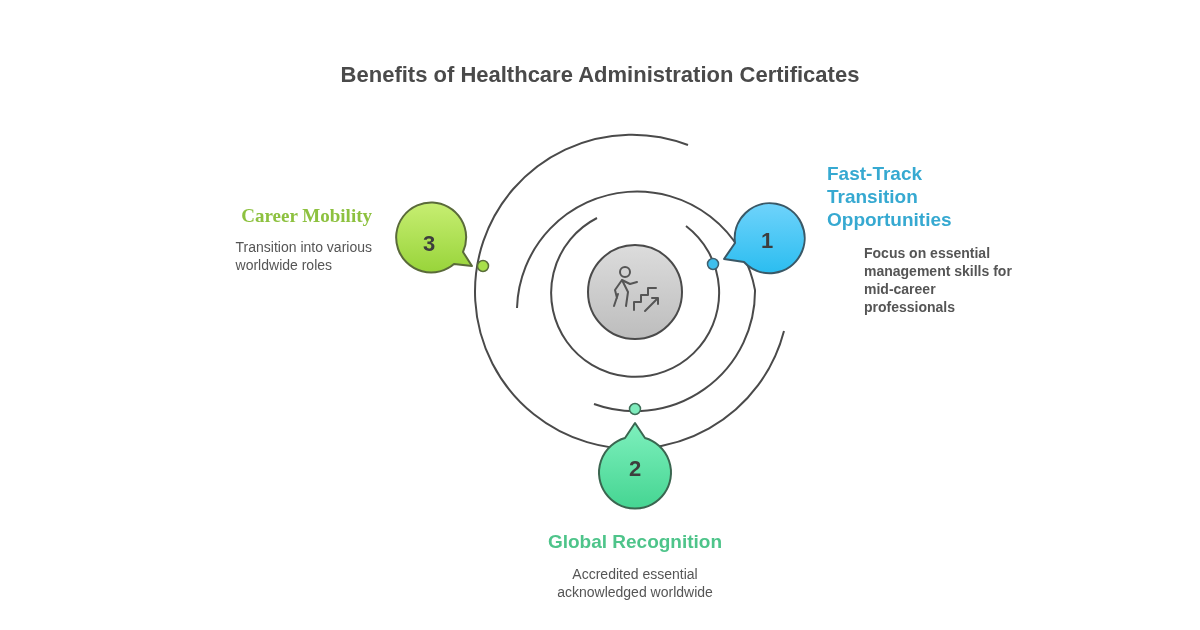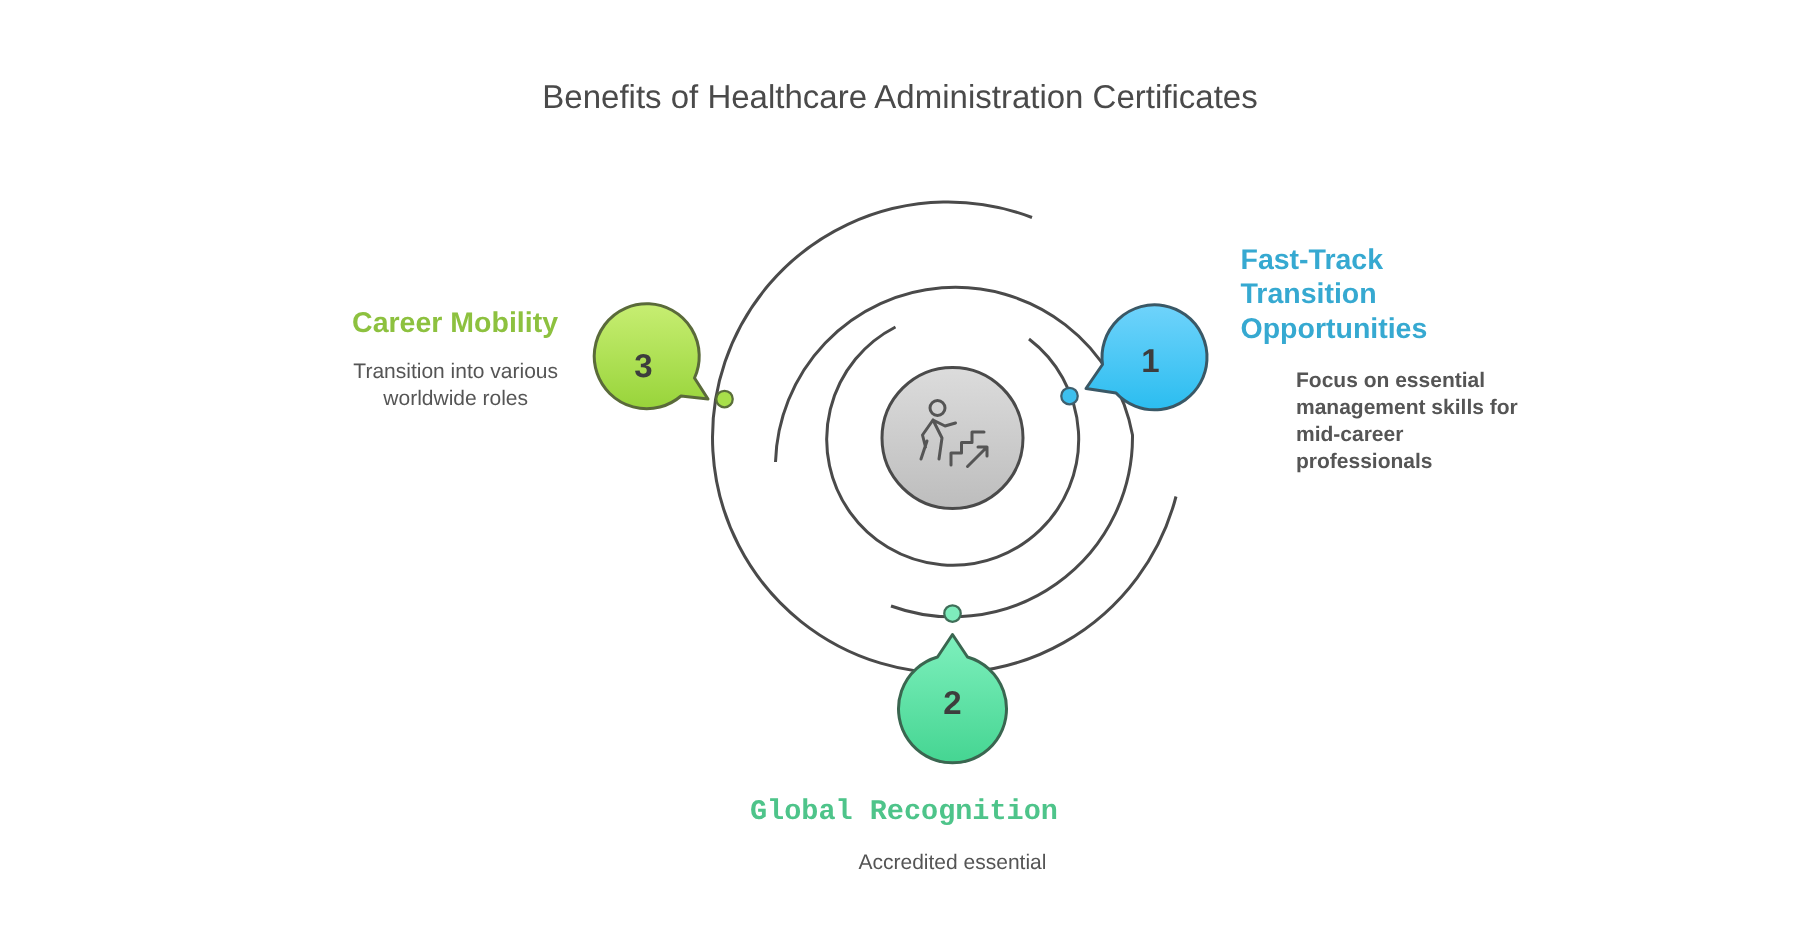--- a/index.html
+++ b/index.html
@@ -1,17 +1,17 @@
 <!DOCTYPE html>
 <html><head>
 <meta charset="utf-8">
 <style>
   html, body { margin:0; padding:0; background:#ffffff; }
   body { width:1200px; height:630px; position:relative; overflow:hidden; font-family:"Liberation Sans", sans-serif; }
-  .title { position:absolute; top:52px; left:0; width:1200px; text-align:center; font-size:22px; font-weight:normal; color:#4a4a4a; }
+  .title { position:absolute; top:62px; left:0; width:1200px; text-align:center; font-size:22px; font-weight:bold; color:#4a4a4a; }
   .diagram { position:absolute; left:0; top:0; }
   .head { position:absolute; font-weight:bold; font-size:19px; line-height:23px; }
   .desc { position:absolute; font-size:14px; line-height:18px; color:#555555; }
   .num { font-family:"Liberation Sans", sans-serif; font-weight:bold; font-size:22px; fill:#3d3d3d; }
 </style>
 </head>
 <body>
 
 <div class="title">Benefits of Healthcare Administration Certificates</div>
 
@@ -79,22 +79,23 @@
   <div>Transition</div>
   <div>Opportunities</div>
 </div>
 <div class="desc" style="left:864px; top:244px;font-weight:bold;">
   <div>Focus on essential</div>
   <div>management skills for</div>
   <div>mid-career</div>
   <div>professionals</div>
 </div>
 
-<div class="head" style="left:500px; width:270px; text-align:left; top:530px; color:#4ec48a;font-family:Liberation Mono, monospace;">Global Recognition</div>
+<div class="head" style="left:500px; width:270px; text-align:center; top:530px; color:#4ec48a;">Global Recognition</div>
 <div class="desc" style="left:500px; width:270px; text-align:center; top:565px;">
   <div>Accredited essential</div>
+  <div>acknowledged worldwide</div>
 </div>
 
-<div class="head" style="right:828px; top:204px; text-align:center; color:#8dc13f;">Career Mobility</div>
-<div class="desc" style="right:828px; top:238px; text-align:center;">
+<div class="head" style="right:828px; top:204px; text-align:center; color:#8dc13f;font-family:Liberation Serif, serif;">Career Mobility</div>
+<div class="desc" style="right:828px; top:238px; text-align:left;">
   <div>Transition into various</div>
   <div>worldwide roles</div>
 </div>
 
 </body></html>

